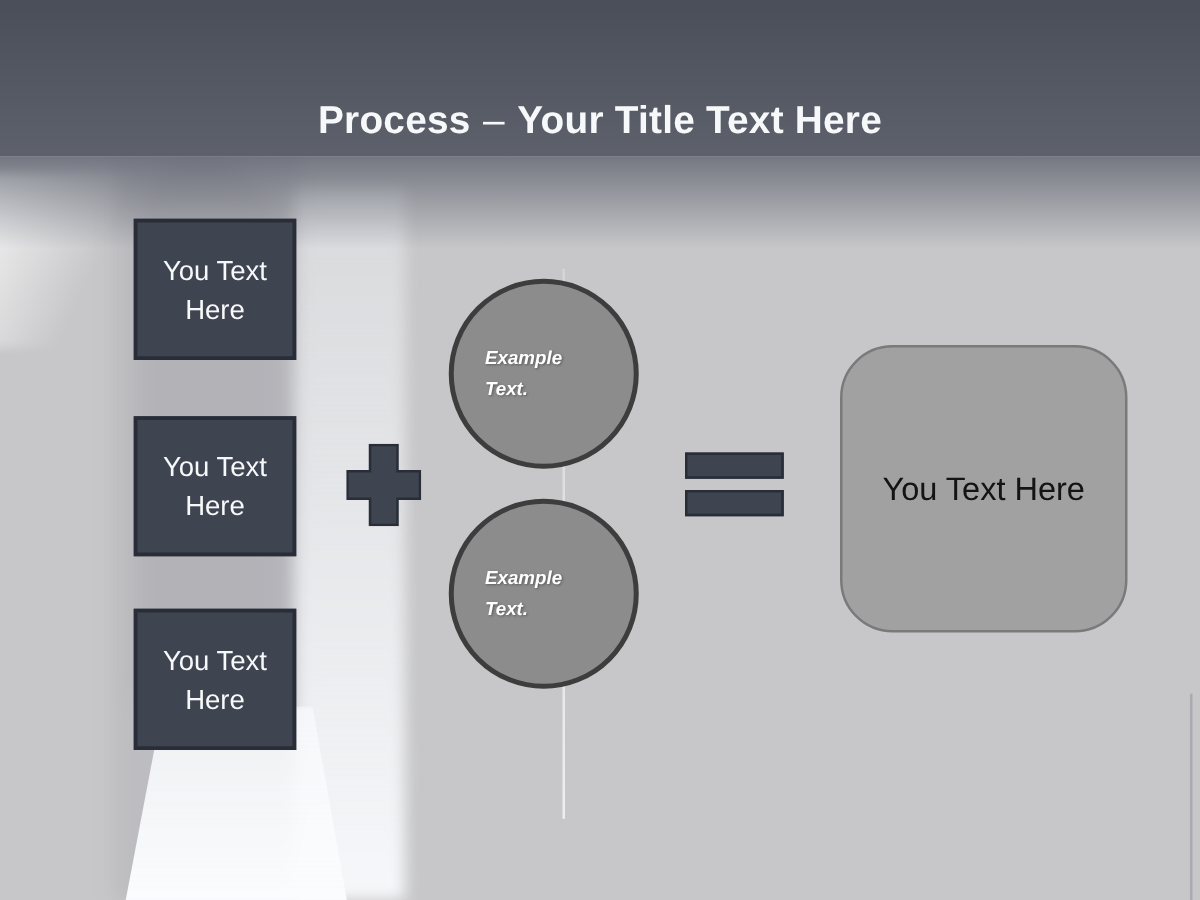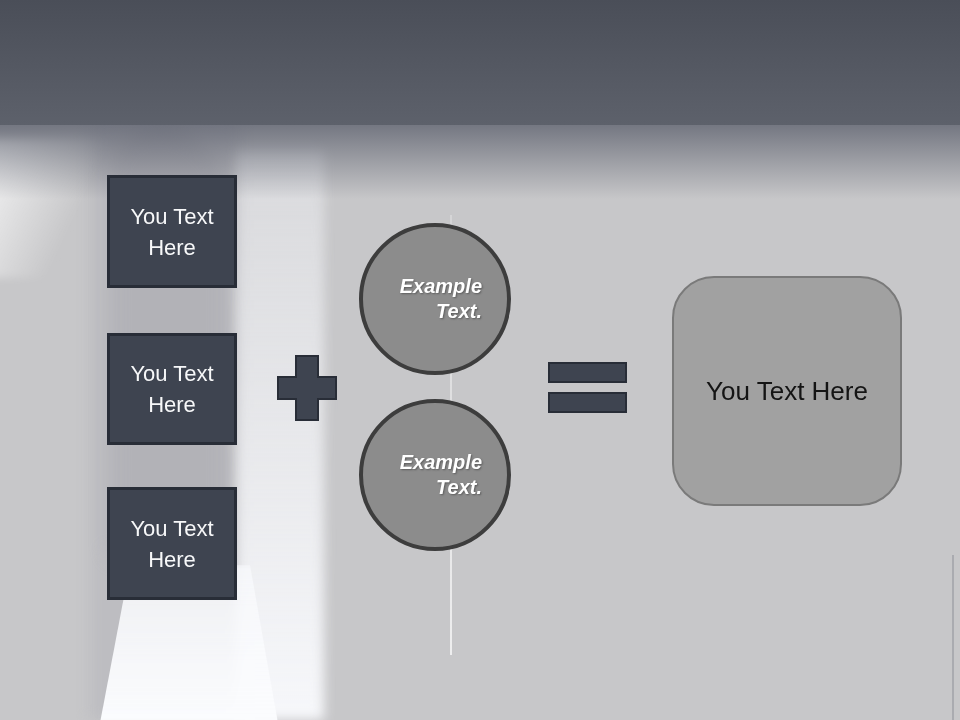--- a/index.html
+++ b/index.html
@@ -62,22 +62,22 @@
   .circle {
     position:absolute; left:359px; width:152px; height:152px; z-index:2;
     border-radius:50%;
     background:var(--circle-fill,#8c8c8c);
     border:4px solid var(--circle-border,#3d3d3d);
     display:flex; align-items:center; justify-content:center;
   }
   .circle-1 { top:223px; }
   .circle-2 { top:399px; }
   .circle .lbl {
-    width:94px; text-align:right; color:#ffffff;
-    font-weight:bold; font-style:italic; font-size:20px; line-height:25px;
+    width:94px; text-align:left; color:#ffffff;
+    font-weight:bold; font-style:italic; font-size:15px; line-height:25px;
     text-shadow:1px 1px 2px rgba(0,0,0,0.35);
   }
 
   .equals { position:absolute; left:548px; top:362px; z-index:2; display:flex; flex-direction:column; gap:9px; }
   .equals .bar {
     width:79px; height:21px;
     background:var(--dark-shape-fill,#3e4450);
     border:2px solid var(--dark-shape-border,#282d37);
   }
 
@@ -101,20 +101,23 @@
     <div class="bg-left-streak"></div>
     <div class="bg-gap-glow"></div>
     <div class="bg-beam"></div>
     <div class="bg-door-edge"></div>
     <div class="bg-right-edge"></div>
   </div>
 
   <div class="header"></div>
   <div class="header-fade"></div>
 
+  <h1 class="title">
+    <span class="t-bold">Process</span><span class="t-sep">–</span><span class="t-rest">Your Title Text Here</span>
+  </h1>
 
   <div class="dark-box box-1">
     <span class="lbl">You Text Here</span>
   </div>
   <div class="dark-box box-2">
     <span class="lbl">You Text Here</span>
   </div>
   <div class="dark-box box-3">
     <span class="lbl">You Text Here</span>
   </div>

